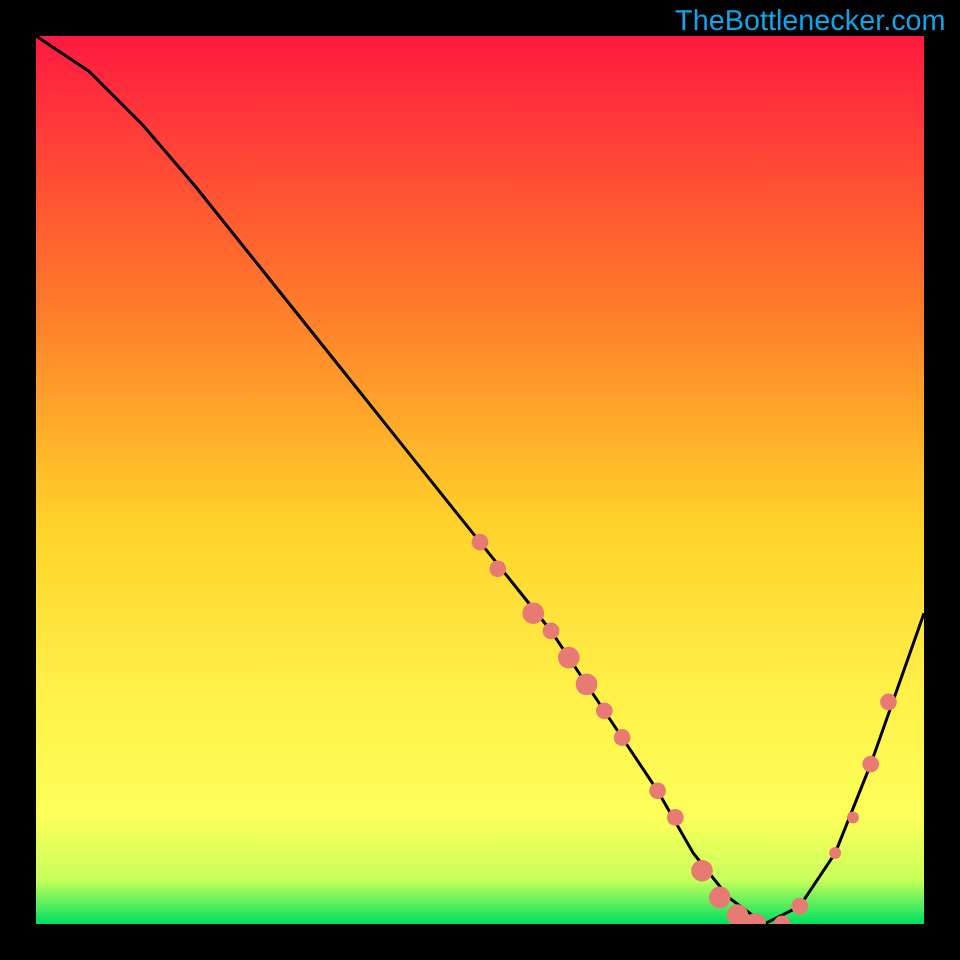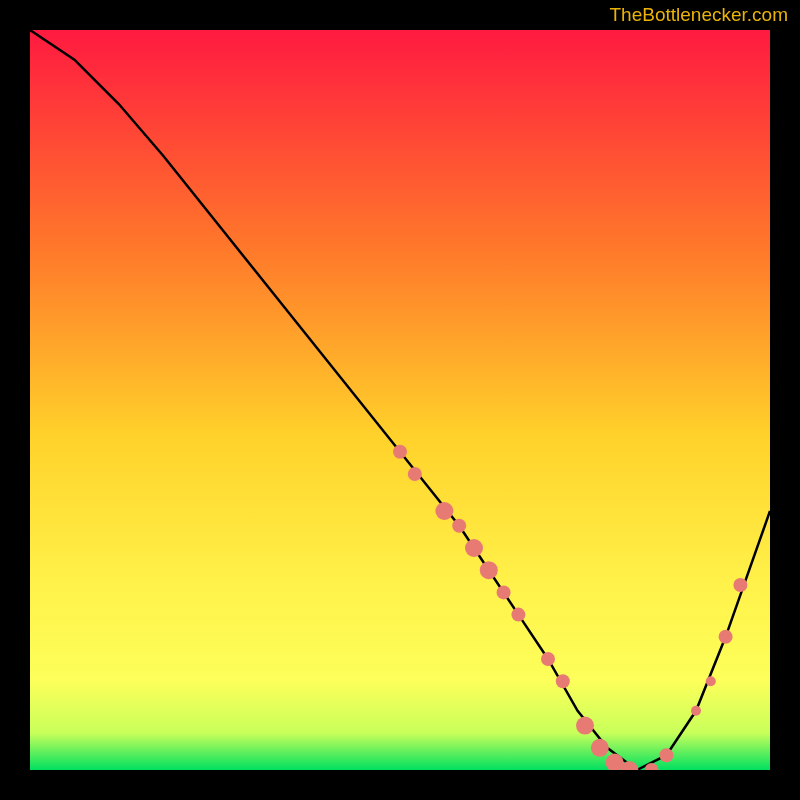--- a/index.html
+++ b/index.html
@@ -8,22 +8,22 @@
     width: 800px;
     height: 800px;
     background: #000;
     position: relative;
     font-family: Arial, sans-serif;
   }
   .watermark {
     position: absolute;
     top: 4px;
     right: 12px;
-    color: #eab308;
-    font-size: 19px;
+    color: #0ea5e9;
+    font-size: 24px;
     font-weight: normal;
     z-index: 10;
   }
   .plot-area {
     position: absolute;
     left: 30px;
     top: 30px;
     width: 740px;
     height: 740px;
     overflow: hidden;

